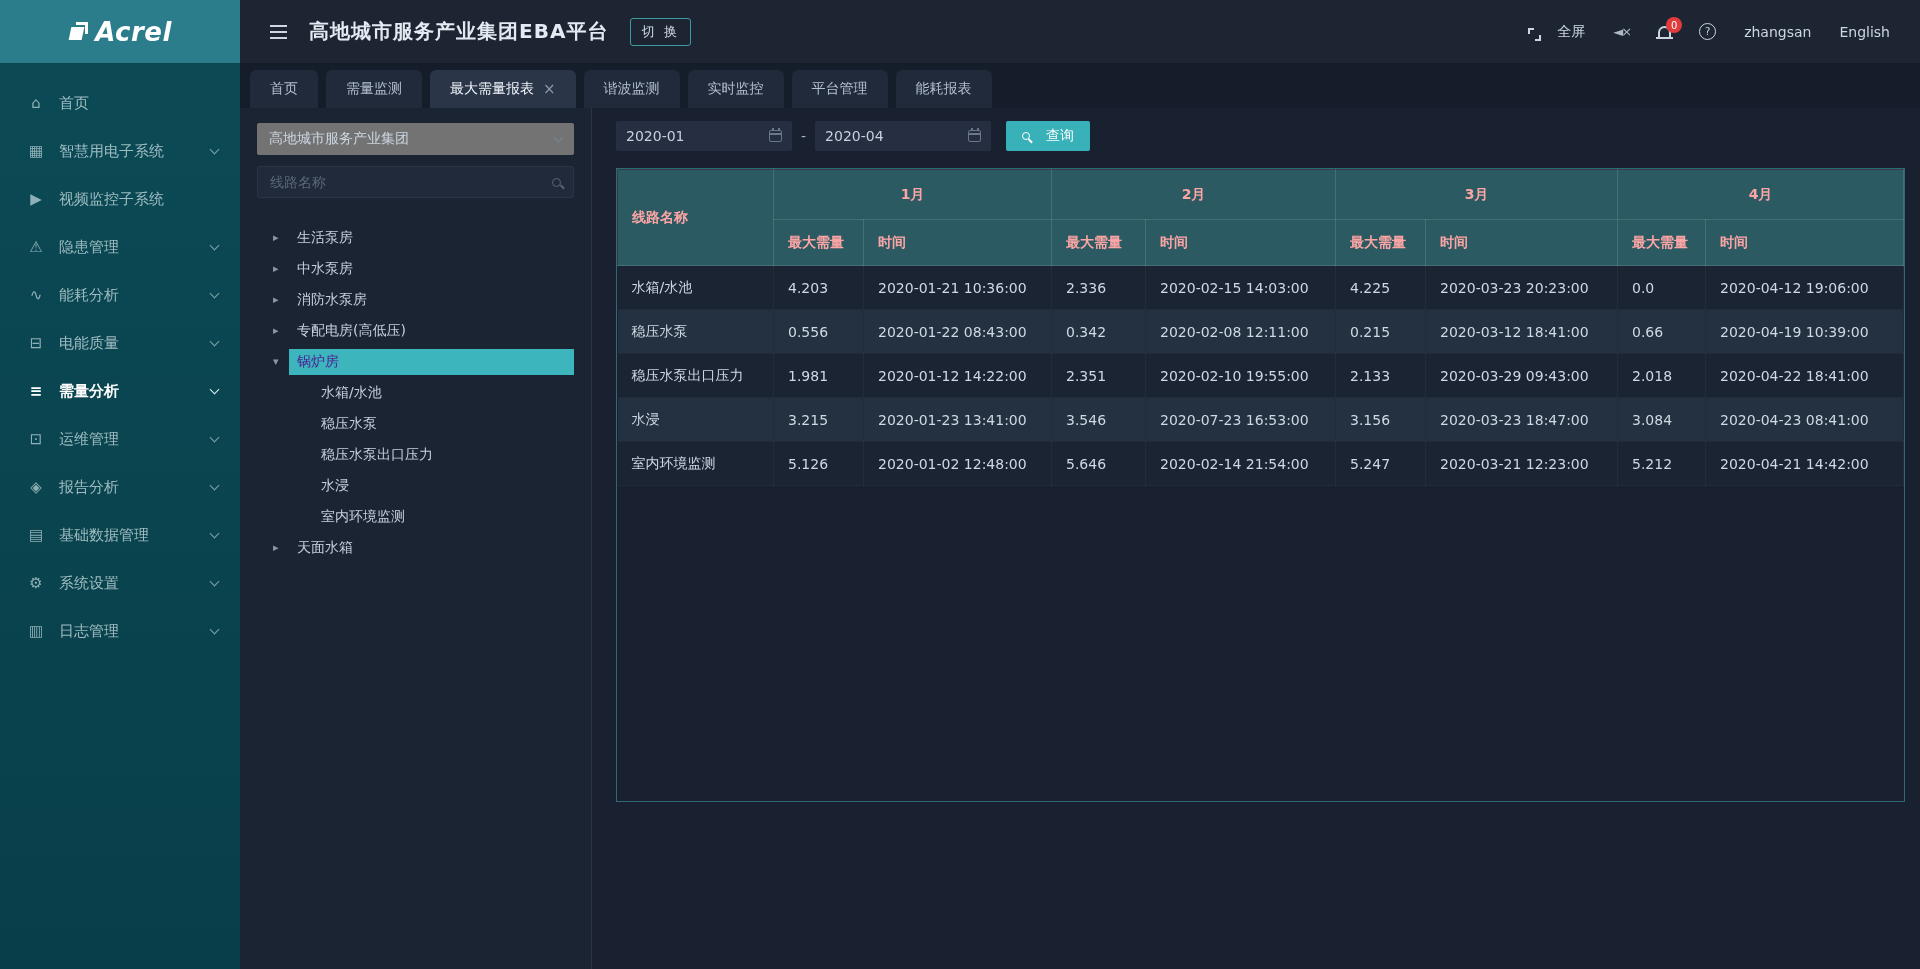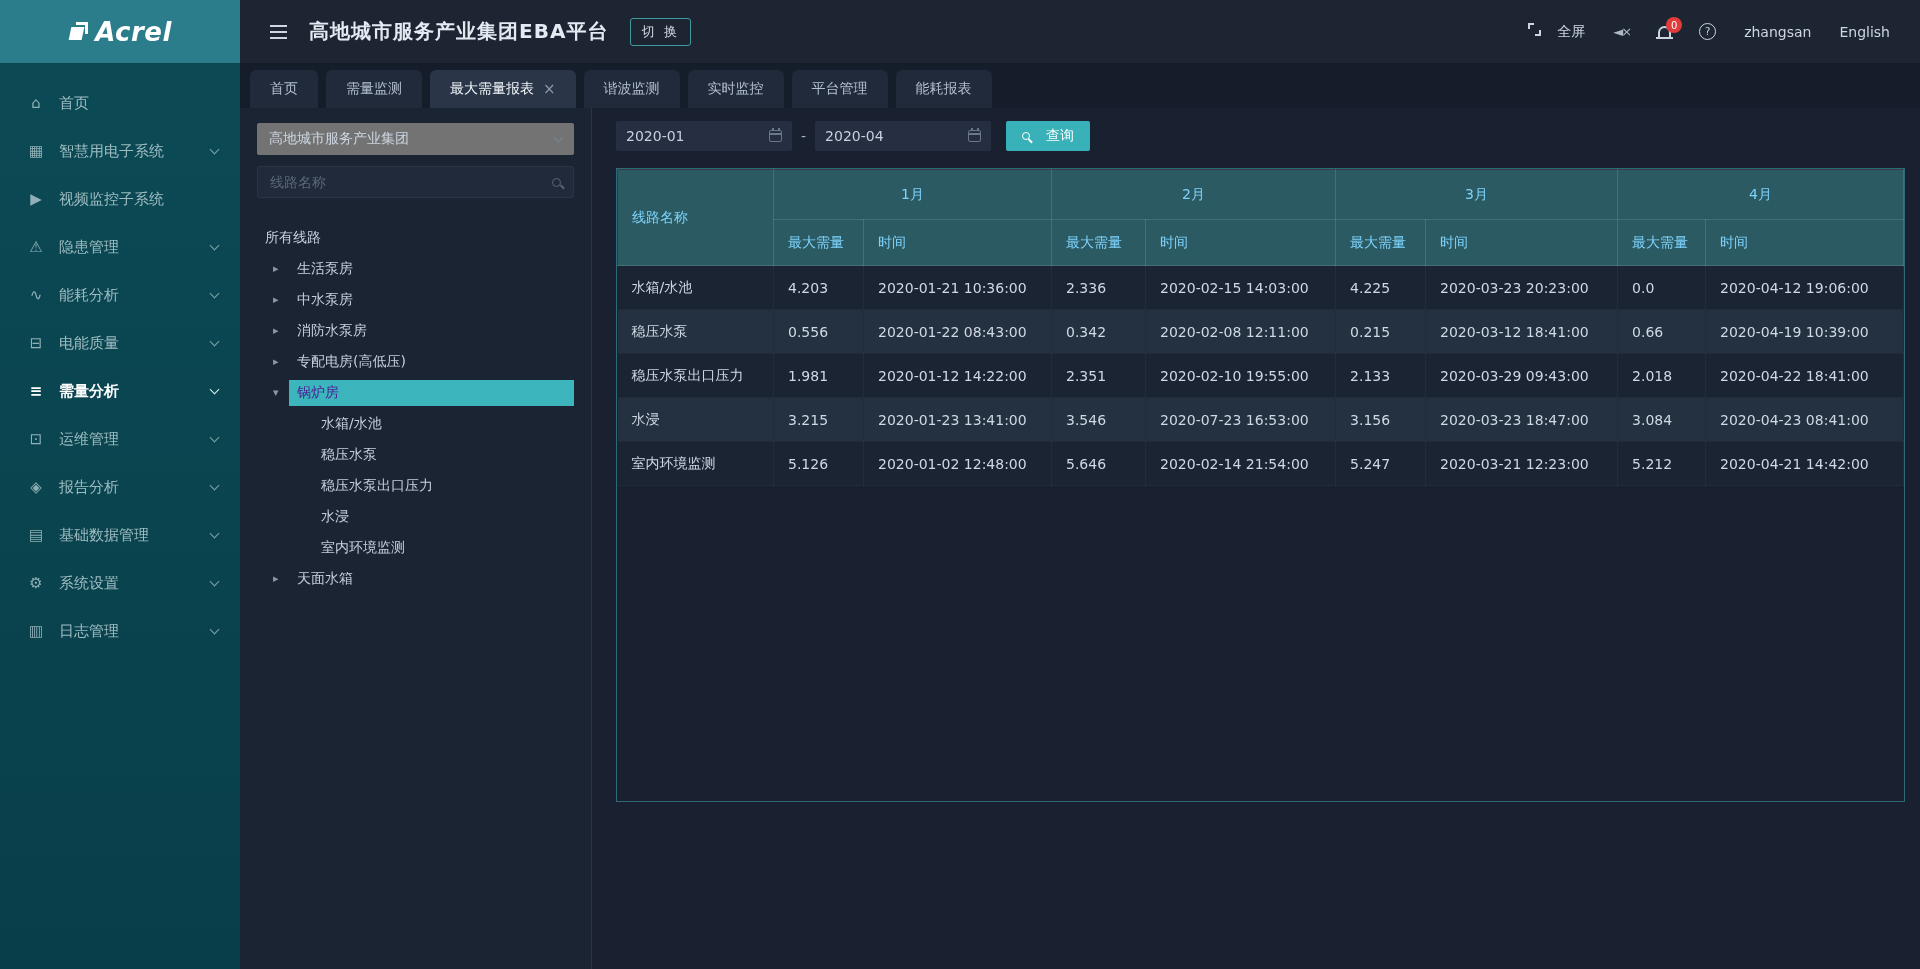--- a/index.html
+++ b/index.html
@@ -19,21 +19,21 @@
   .logo-mark::before{content:"";position:absolute;left:2px;top:5px;width:13px;height:13px;background:#fff;transform:skewX(-12deg)}
   .logo-mark::after{content:"";position:absolute;left:8px;top:0;width:9px;height:9px;border:3px solid #fff;border-left:none;border-bottom:none}
   .logo-text{color:#fff;font-size:26px;font-weight:bold;font-style:italic;letter-spacing:.5px}
   .header-main{flex:1;display:flex;align-items:center;padding:0 30px;gap:22px}
   .i-hamburger{width:17px;height:2px;background:#cfd8e2;position:relative;display:inline-block}
   .i-hamburger::before,.i-hamburger::after{content:"";position:absolute;left:0;width:17px;height:2px;background:#cfd8e2}
   .i-hamburger::before{top:-6px}.i-hamburger::after{top:6px}
   .app-title{font-size:20px;font-weight:bold;color:#e3eaf2;letter-spacing:1px}
   .switch-btn{border:1px solid #3f9aa2;color:#d4dde3;background:transparent;font-size:13px;padding:4px 10px;border-radius:3px;cursor:pointer;letter-spacing:3px}
   .header-right{margin-left:auto;display:flex;align-items:center;gap:28px;color:#ccd5e0;font-size:14px}
-  .hr-item{display:flex;align-items:flex-start;gap:16px;cursor:pointer}
+  .hr-item{display:flex;align-items:flex-end;gap:16px;cursor:pointer}
   .i-fullscreen{width:13px;height:13px;position:relative;display:inline-block}
   .i-fullscreen::before{content:"";position:absolute;top:0;left:0;width:4px;height:4px;border-top:2px solid #ccd5e0;border-left:2px solid #ccd5e0}
   .i-fullscreen::after{content:"";position:absolute;bottom:0;right:0;width:4px;height:4px;border-bottom:2px solid #ccd5e0;border-right:2px solid #ccd5e0}
   .i-mute{font-size:13px;color:#aeb8c6;letter-spacing:-2px}
   .bell-wrap{position:relative}
   .i-bell{display:inline-block;width:13px;height:11px;border:2px solid #ccd5e0;border-bottom:none;border-radius:7px 7px 0 0;position:relative}
   .i-bell::after{content:"";position:absolute;left:-4px;right:-4px;bottom:-2px;height:2px;background:#ccd5e0}
   .badge{position:absolute;top:-9px;right:-11px;background:#e23b3b;color:#fff;font-size:10px;min-width:16px;height:16px;border-radius:9px;display:flex;align-items:center;justify-content:center;padding:0 3px}
   .i-question{width:17px;height:17px;border:1.5px solid #ccd5e0;border-radius:50%;display:flex;align-items:center;justify-content:center;font-size:10px;color:#ccd5e0}
 
@@ -81,21 +81,21 @@
   .i-calendar{margin-left:auto;width:13px;height:12px;border:1.5px solid #6b7689;border-radius:2px;position:relative}
   .i-calendar::before{content:"";position:absolute;top:2px;left:0;right:0;height:1.5px;background:#6b7689}
   .i-calendar::after{content:"";position:absolute;top:-3px;left:2px;width:2px;height:3px;background:#6b7689;box-shadow:6px 0 0 #6b7689}
   .range-sep{color:#aab4c4}
   .query-btn{margin-left:6px;height:30px;width:84px;background:var(--accent);border:none;border-radius:2px;color:#fff;font-size:14px;display:flex;align-items:center;justify-content:center;gap:16px;cursor:pointer;font-family:inherit}
   .i-search-w{width:8px;height:8px;border:1.5px solid #fff;border-radius:50%;position:relative}
   .i-search-w::after{content:"";position:absolute;width:5px;height:1.5px;background:#fff;transform:rotate(45deg);right:-4px;bottom:-2px}
 
   .table-wrap{margin-top:17px;border:1px solid #2f6a78;height:634px;overflow:hidden}
   table{width:100%;border-collapse:collapse;table-layout:fixed}
-  thead th{background:var(--thead);color:#7dd3fc;font-weight:normal;font-size:14px;border:1px solid rgba(255,255,255,.12)}
+  thead th{background:var(--thead);color:#fca5a5;font-weight:bold;font-size:14px;border:1px solid rgba(255,255,255,.12)}
   th.month-h{height:50px;text-align:center}
   th.sub-h{height:46px;text-align:left;padding-left:14px}
   th.name-h{text-align:left;padding-left:14px}
   tbody td{height:44px;padding-left:14px;color:#cfd8e3;font-size:14px;border-right:1px solid rgba(255,255,255,.05);border-bottom:1px solid rgba(255,255,255,.04);white-space:nowrap;overflow:hidden}
   tbody tr:nth-child(odd){background:var(--row-a)}
   tbody tr:nth-child(even){background:var(--row-b)}
 </style>
 </head>
 <body>
 
@@ -222,23 +222,20 @@
       <div class="tree-panel">
         <div class="org-select">
           <span>高地城市服务产业集团</span>
           <span class="chev"></span>
         </div>
         <div class="search-box">
           <input type="text" placeholder="线路名称" style="">
           <span class="i-search"></span>
         </div>
         <div class="tree">
-            <div class="tree-row lvl-0">
-              <span class="tree-label">所有线路</span>
-            </div>
             <div class="tree-row lvl-1">
               <span class="arrow">▸</span>
               <span class="tree-label">生活泵房</span>
             </div>
             <div class="tree-row lvl-1">
               <span class="arrow">▸</span>
               <span class="tree-label">中水泵房</span>
             </div>
             <div class="tree-row lvl-1">
               <span class="arrow">▸</span>

